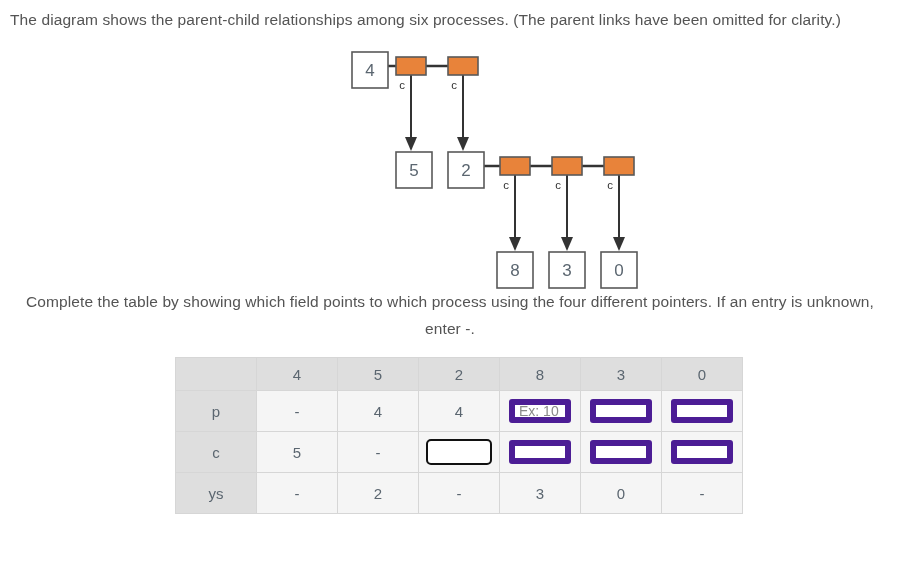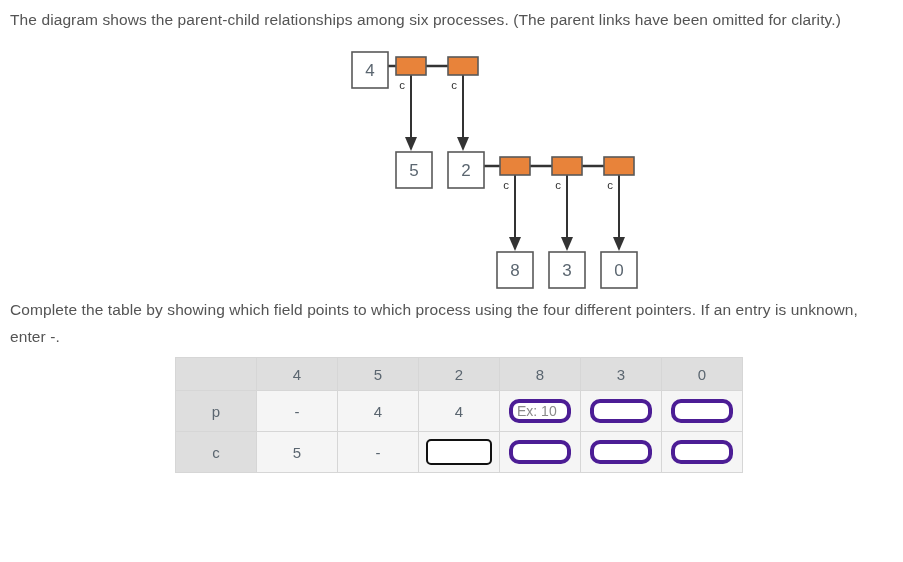--- a/index.html
+++ b/index.html
@@ -20,21 +20,21 @@
   .prompt {
     position: absolute;
     left: 10px;
     width: 880px;
     font-size: 15.5px;
     line-height: 27px;
     color: #545454;
     letter-spacing: 0.1px;
   }
   #prompt-intro { top: 6px; }
-  #prompt-instruction { top: 296px; }
+  #prompt-instruction { top: 288px; text-align: center; }
 
   
   #diagram {
     position: absolute;
     left: 340px;
     top: 45px;
     width: 320px;
     height: 245px;
   }
   #diagram svg { display: block; }
@@ -81,22 +81,22 @@
     background: #f5f5f5;
   }
   #answer-table th.corner {
     background: #dedede;
   }
 
   .cellinput {
     width: 62px;
     height: 24px;
     box-sizing: border-box;
-    border: 4px solid #4c1d95;
-    border-radius: 10px;
+    border: 6px solid #4c1d95;
+    border-radius: 3px;
     background: #ffffff;
     font-family: "Liberation Sans", sans-serif;
     font-size: 14px;
     color: #5b6670;
     padding: 0 4px;
     outline: none;
   }
   .cellinput::placeholder {
     color: #8a8a8a;
     opacity: 1;
@@ -181,14 +181,23 @@
       </tr>
       <tr>
         <td class="rowhead">c</td>
         <td class="value">5</td>
         <td class="value">-</td>
         <td class="value"><input type="text" class="cellinput focused" style=""></td>
         <td class="value"><input type="text" class="cellinput" style=""></td>
         <td class="value"><input type="text" class="cellinput" style=""></td>
         <td class="value"><input type="text" class="cellinput" style=""></td>
       </tr>
+      <tr>
+        <td class="rowhead">ys</td>
+        <td class="value">-</td>
+        <td class="value">2</td>
+        <td class="value">-</td>
+        <td class="value">3</td>
+        <td class="value">0</td>
+        <td class="value">-</td>
+      </tr>
     </tbody>
 </table>
 
 </body></html>

